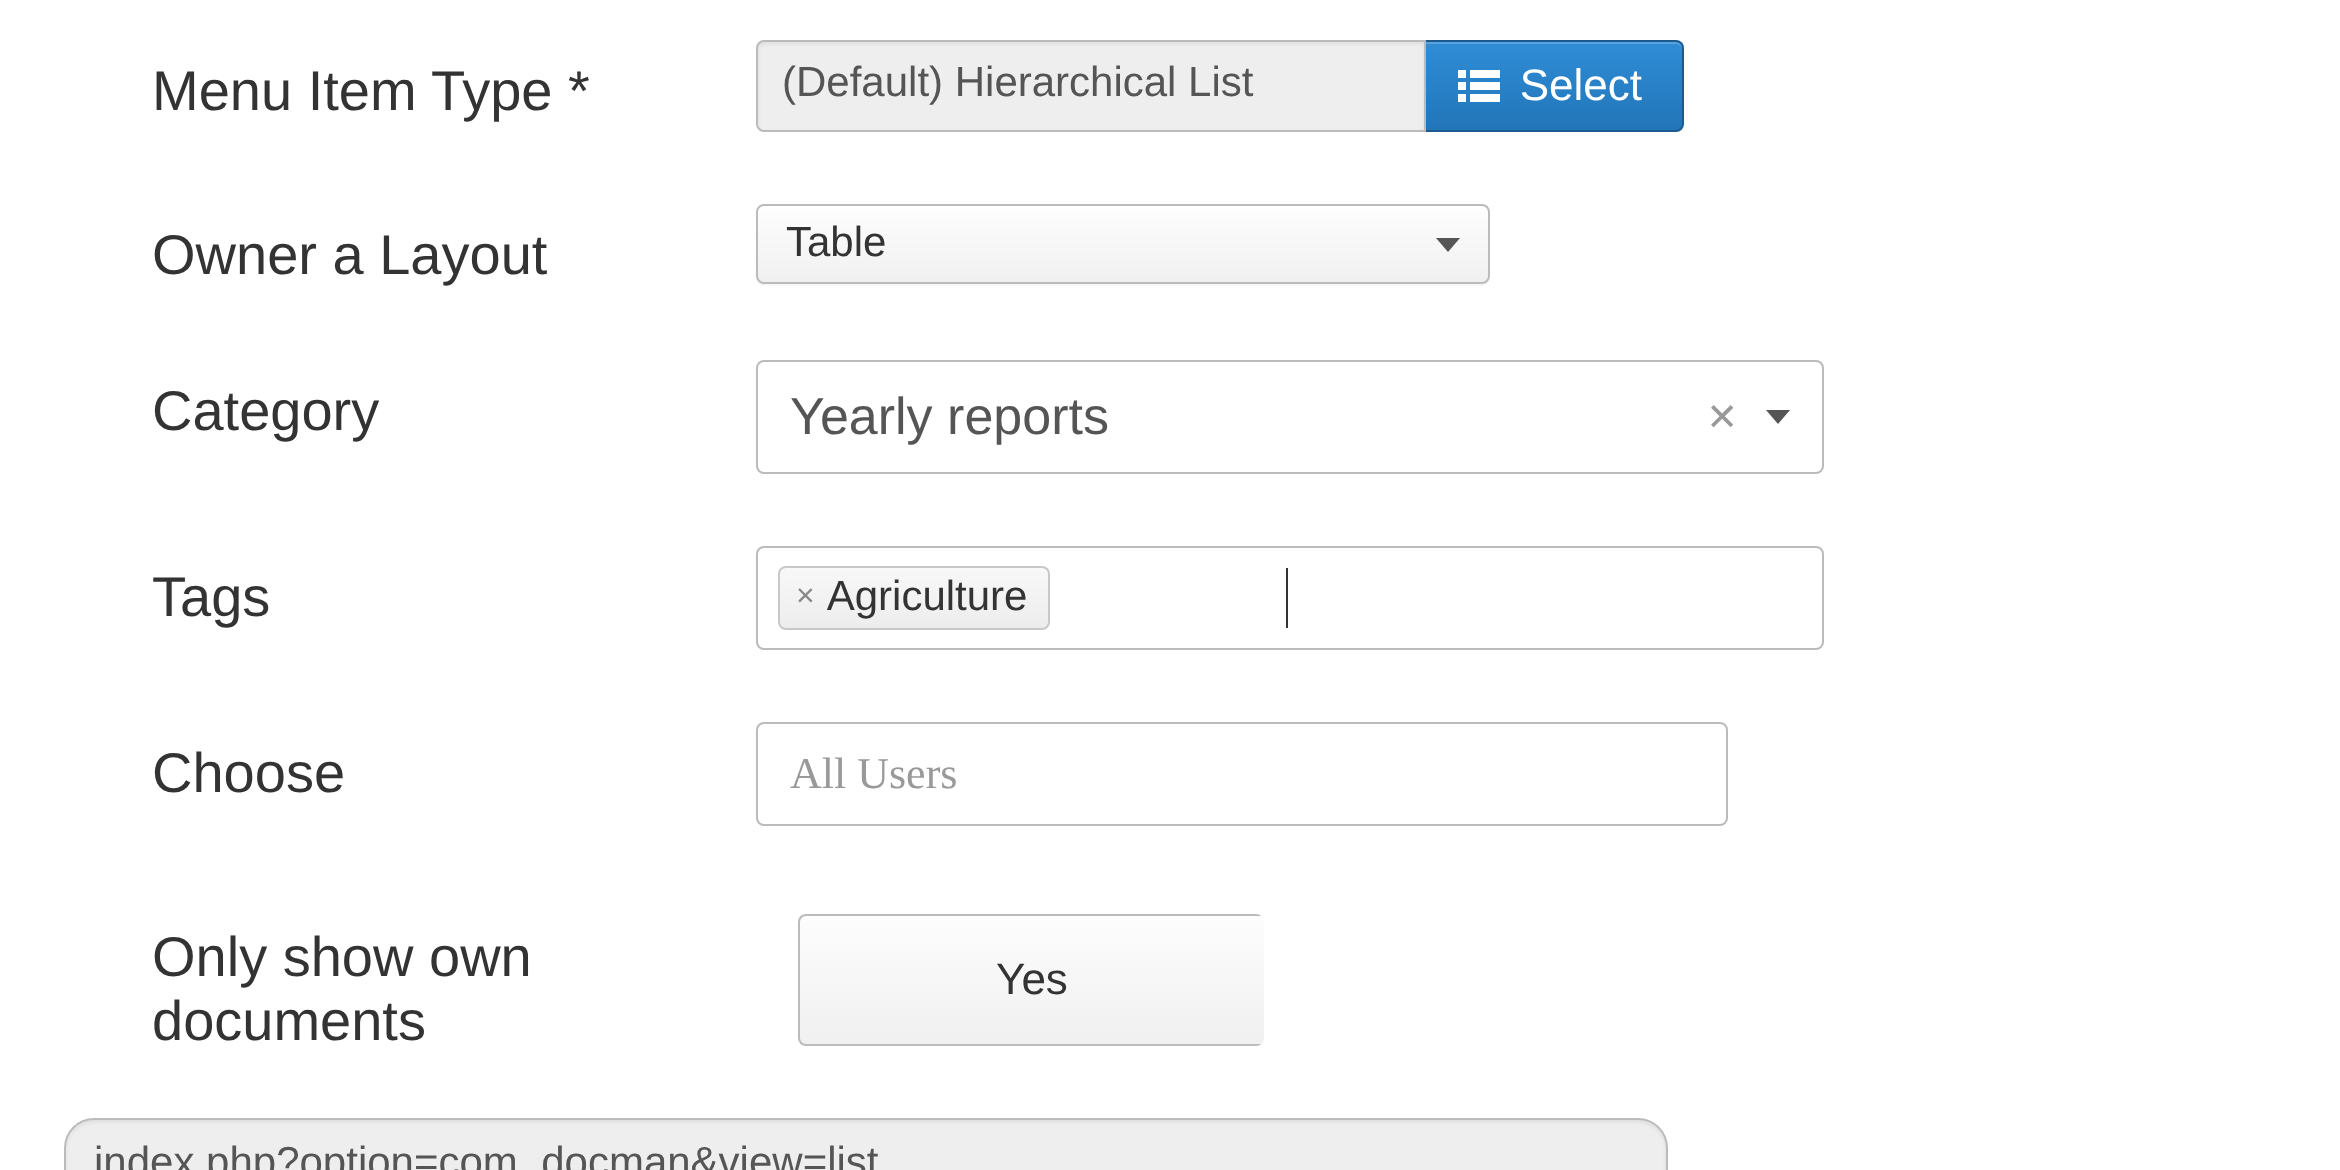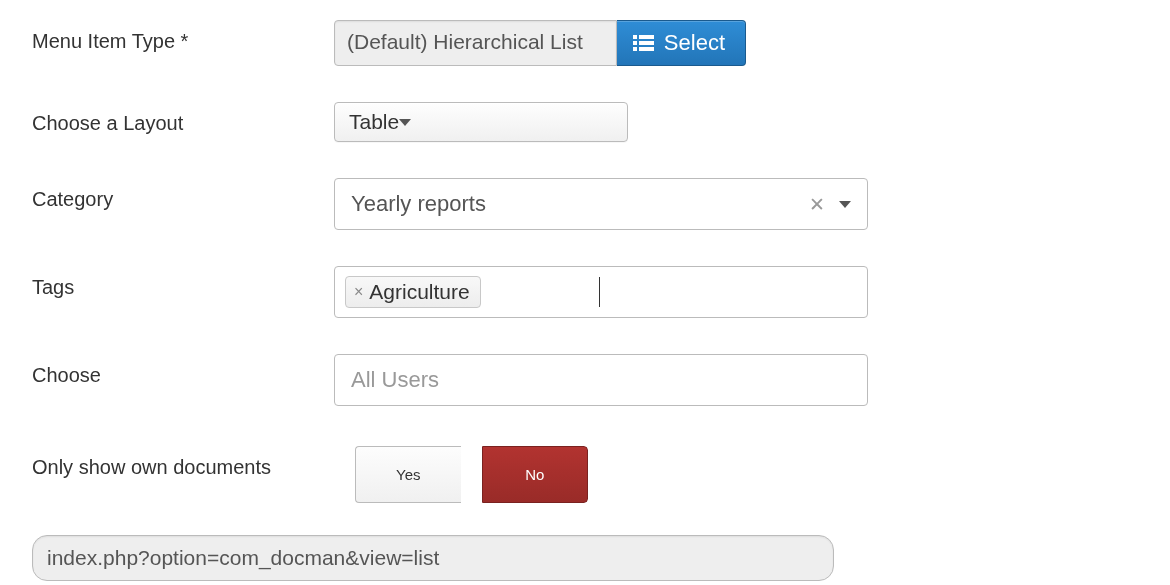--- a/index.html
+++ b/index.html
@@ -18,29 +18,30 @@
     .form-row {
       display: flex;
       align-items: flex-start;
       margin-bottom: 36px;
     }
     .form-label {
       width: 302px;
       padding-top: 10px;
       font-weight: 400;
       color: #333;
-      font-size: 20px;
+      font-size: 28px;
+      margin-left: 44px;
     }
     .form-control-wrap {
       flex: 1;
     }
     
     .input-group {
       display: flex;
-      width: 412px;
+      width: 464px;
     }
     .input-group-field {
       flex: 1;
       background: #eeeeee;
       border: 1px solid #bbb;
       border-radius: 4px 0 0 4px;
       padding: 9px 12px;
       font-size: 21px;
       color: #555;
       box-shadow: inset 0 1px 2px rgba(0,0,0,0.07);
@@ -75,26 +76,27 @@
       height: 4px;
       background: #fff;
     }
     .list-icon-line {
       width: 15px;
       height: 4px;
       background: #fff;
     }
     
     .select-layout {
-      width: 294px;
+      width: 367px;
       background: linear-gradient(to bottom, #fefefe, #f0f0f0);
       border: 1px solid #bbb;
       border-radius: 4px;
       padding: 7px 14px;
       display: flex;
+      justify-content: space-between;
       align-items: center;
       box-shadow: inset 0 1px 0 #fff, 0 1px 0 rgba(0,0,0,0.03);
       cursor: pointer;
     }
     .select-layout-text {
       font-size: 21px;
       color: #333;
     }
     .caret-down {
       width: 0;
@@ -109,21 +111,21 @@
       border: 1px solid #bbb;
       border-radius: 4px;
       padding: 12px 16px;
       display: flex;
       align-items: center;
       justify-content: space-between;
       background: #fff;
       cursor: pointer;
     }
     .combo-category-text {
-      font-size: 22px;
+      font-size: 26px;
       color: #555;
     }
     .combo-category-right {
       display: flex;
       align-items: center;
       gap: 14px;
     }
     .clear-x {
       color: #999;
       font-size: 19px;
@@ -160,41 +162,42 @@
       line-height: 1;
     }
     .tag-cursor {
       width: 1px;
       height: 30px;
       background: #333;
       margin-left: 110px;
     }
     
     .owner-input {
-      width: 534px;
+      width: 486px;
       border: 1px solid #bbb;
       border-radius: 4px;
       padding: 12px 16px;
       background: #fff;
       font-size: 22px;
       color: #999;
       min-height: 52px;
+      font-family: Liberation Serif, serif;
     }
     
     .toggle-group {
       display: flex;
       width: 254px;
       border-radius: 4px;
       overflow: hidden;
     }
     .toggle-btn {
       flex: 1;
       padding: 19px 0;
       text-align: center;
-      font-size: 15px;
+      font-size: 22px;
       cursor: pointer;
       border: 1px solid #bbb;
       margin-left: 21px;
     }
     .toggle-btn-yes {
       background: linear-gradient(to bottom, #fdfdfd, #f0f0f0);
       color: #333;
       border-radius: 4px 0 0 4px;
       border-right: none;
     }
@@ -209,21 +212,21 @@
       width: 802px;
       background: #eeeeee;
       border: 1px solid #bbb;
       border-radius: 15px;
       padding: 10px 14px;
       font-size: 21px;
       color: #555;
       box-shadow: inset 0 1px 2px rgba(0,0,0,0.07);
     }
     .row-owner { margin-bottom: 40px; }
-    .row-toggle { margin-bottom: 32px; }
+    .row-toggle { margin-bottom: 32px; align-items: center; }
   </style>
 </head>
 <body>
 
 <div class="form-row">
   <div class="form-label">Menu Item Type *</div>
   <div class="form-control-wrap">
     <div class="input-group">
       <div class="input-group-field">(Default) Hierarchical List</div>
       <button class="btn-select">
@@ -241,21 +244,21 @@
               <span class="list-icon-line"></span>
             </span>
         </span>
         <span>Select</span>
       </button>
     </div>
   </div>
 </div>
 
 <div class="form-row">
-  <div class="form-label">Choose a Layout</div>
+  <div class="form-label">Owner a Layout</div>
   <div class="form-control-wrap">
     <div class="select-layout">
       <span class="select-layout-text">Table</span>
       <span class="caret-down"></span>
     </div>
   </div>
 </div>
 
 <div class="form-row">
   <div class="form-label">Category</div>
@@ -288,21 +291,20 @@
   <div class="form-control-wrap">
     <div class="owner-input">All Users</div>
   </div>
 </div>
 
 <div class="form-row row-toggle">
   <div class="form-label">Only show own documents</div>
   <div class="form-control-wrap">
     <div class="toggle-group">
       <div class="toggle-btn toggle-btn-yes">Yes</div>
-      <div class="toggle-btn toggle-btn-no">No</div>
     </div>
   </div>
 </div>
 
 <div class="form-row" style="margin-bottom:0">
   <div class="form-control-wrap">
     <div class="link-input">index.php?option=com_docman&amp;view=list</div>
   </div>
 </div>
 

